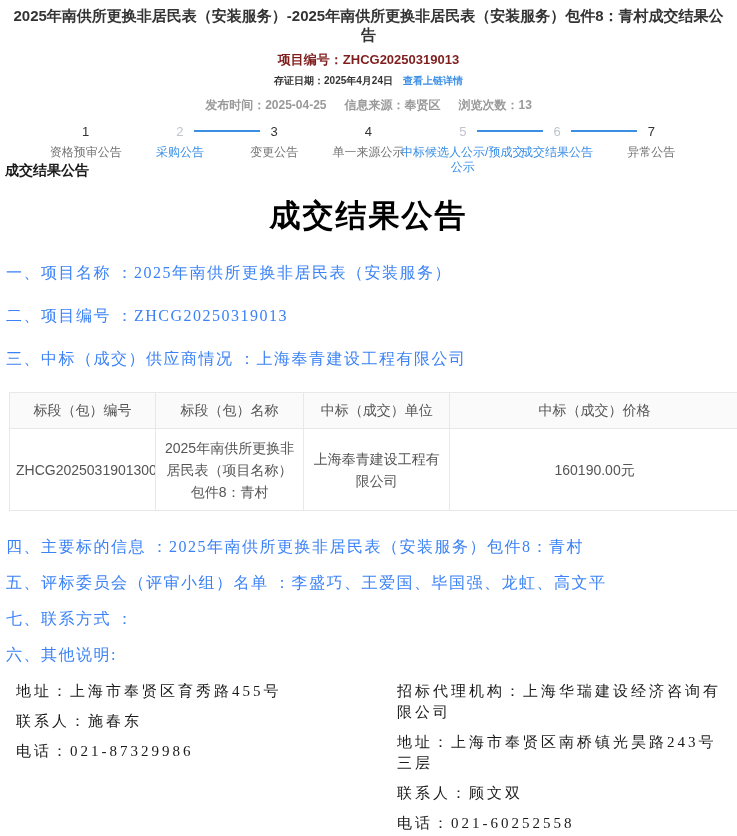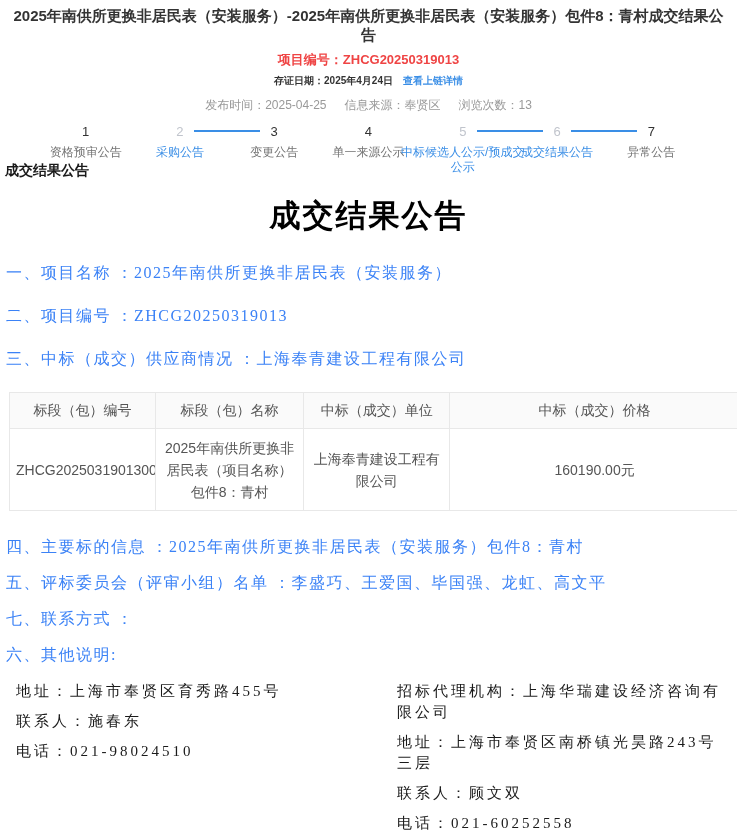--- a/index.html
+++ b/index.html
@@ -6,25 +6,25 @@
   html,body { width:737px; background:#ffffff; }
   body {
     height:836px; overflow:hidden;
     font-family:"Liberation Sans","DejaVu Sans",sans-serif;
     color:#333;
   }
 
   
   .top-header { text-align:center; padding-top:6px; }
   .doc-title { font-size:15px; font-weight:bold; color:#333; line-height:19px; padding:0 10px; }
-  .meta-line1 { margin-top:7px; font-size:13px; font-weight:bold; color:#ef4444; }
+  .meta-line1 { margin-top:7px; font-size:13px; font-weight:bold; color:#7f1d1d; }
   .meta-line2 { margin-top:5px; font-size:10px; font-weight:bold; color:#333; }
   .chain-link { color:#3a8ee6; margin-left:10px; cursor:pointer; }
   .meta-line3 { margin-top:9px; font-size:12px; color:#999; }
-  .meta-line3 span { margin:8px 9px; }
+  .meta-line3 span { margin:8px 9px;font-weight:bold; }
 
   
   .steps { width:660px; margin:8px auto 0; display:flex; }
   .step { position:relative; flex:1 1 0; text-align:center; }
   .step-num { font-size:13px; line-height:18px; display:inline-block; color:#333; }
   .step.passed .step-num { color:#c0c4cc; }
   .step-line {
     position:absolute; top:8px; left:calc(50% + 14px);
     width:calc(100% - 28px); height:2px; background:#3a8ee6;
   }
@@ -154,21 +154,21 @@
 
   <div class="section tight">四、主要标的信息 ：2025年南供所更换非居民表（安装服务）包件8：青村</div>
   <div class="section tight">五、评标委员会（评审小组）名单 ：李盛巧、王爱国、毕国强、龙虹、高文平</div>
   <div class="section tight">七、联系方式 ：</div>
   <div class="section tight">六、其他说明:</div>
 
   <div class="contacts">
     <div class="contact-col left">
       <div class="contact-line">地址：上海市奉贤区育秀路455号</div>
       <div class="contact-line">联系人：施春东</div>
-      <div class="contact-line">电话：021-98024510</div>
+      <div class="contact-line">电话：021-87329986</div>
     </div>
     <div class="contact-col right">
       <div class="contact-line">招标代理机构：上海华瑞建设经济咨询有限公司</div>
       <div class="contact-line">地址：上海市奉贤区南桥镇光昊路243号三层</div>
       <div class="contact-line">联系人：顾文双</div>
       <div class="contact-line">电话：021-60252558</div>
     </div>
   </div>
 
 </div>

